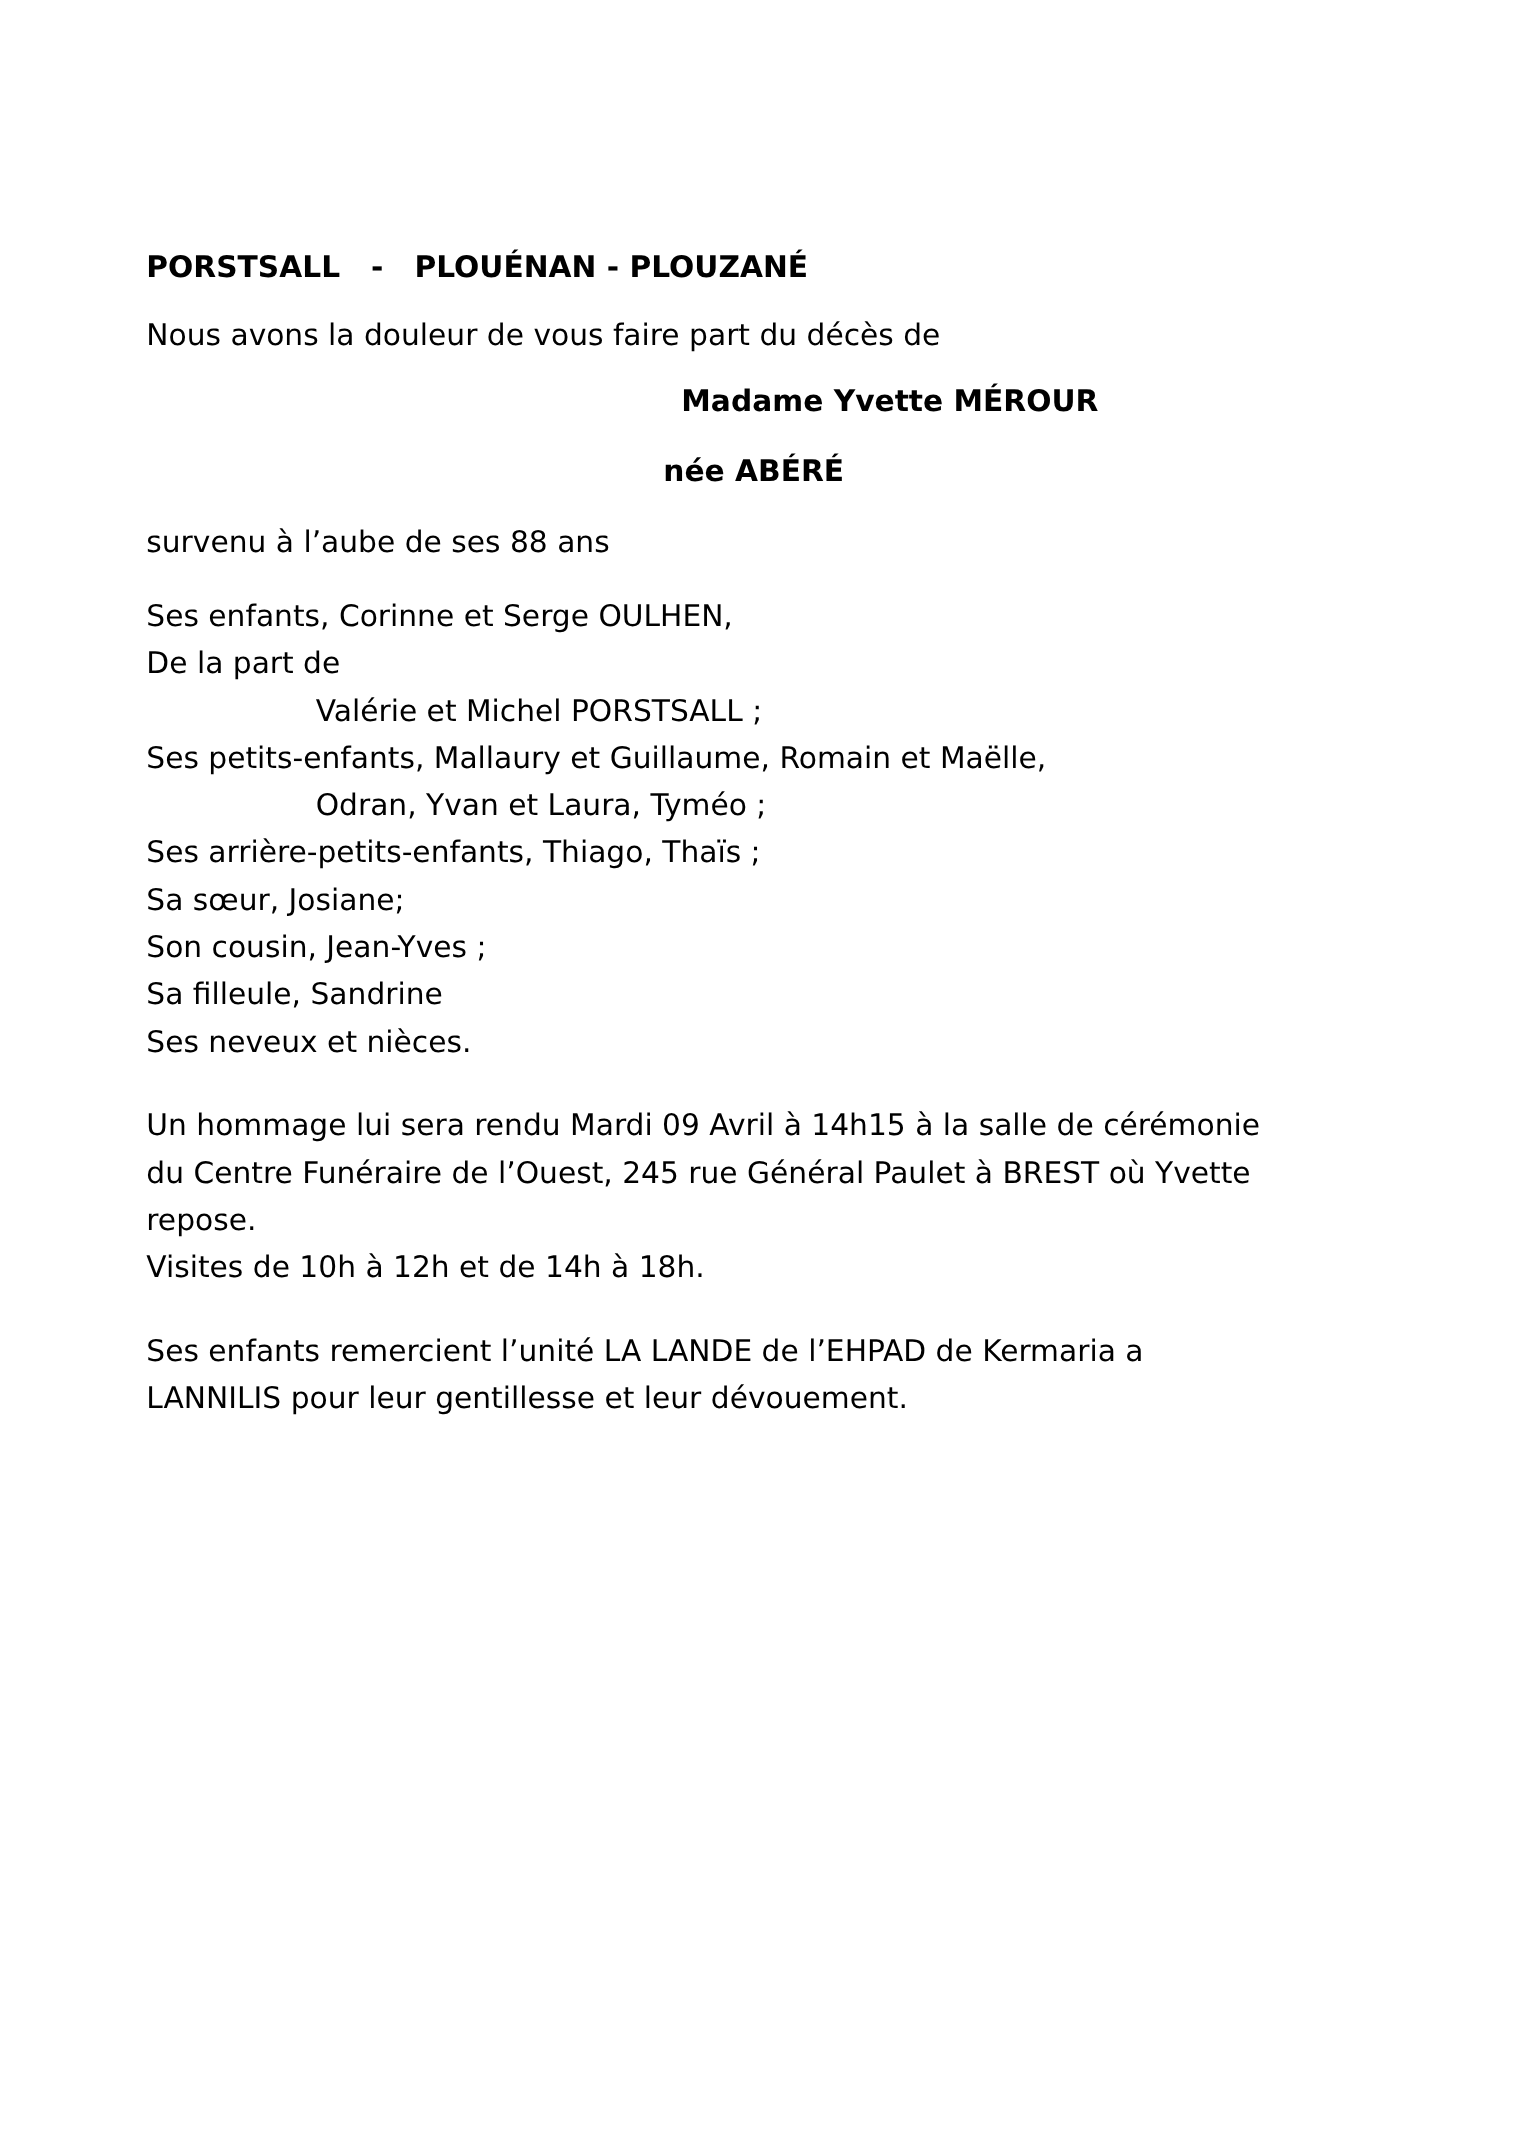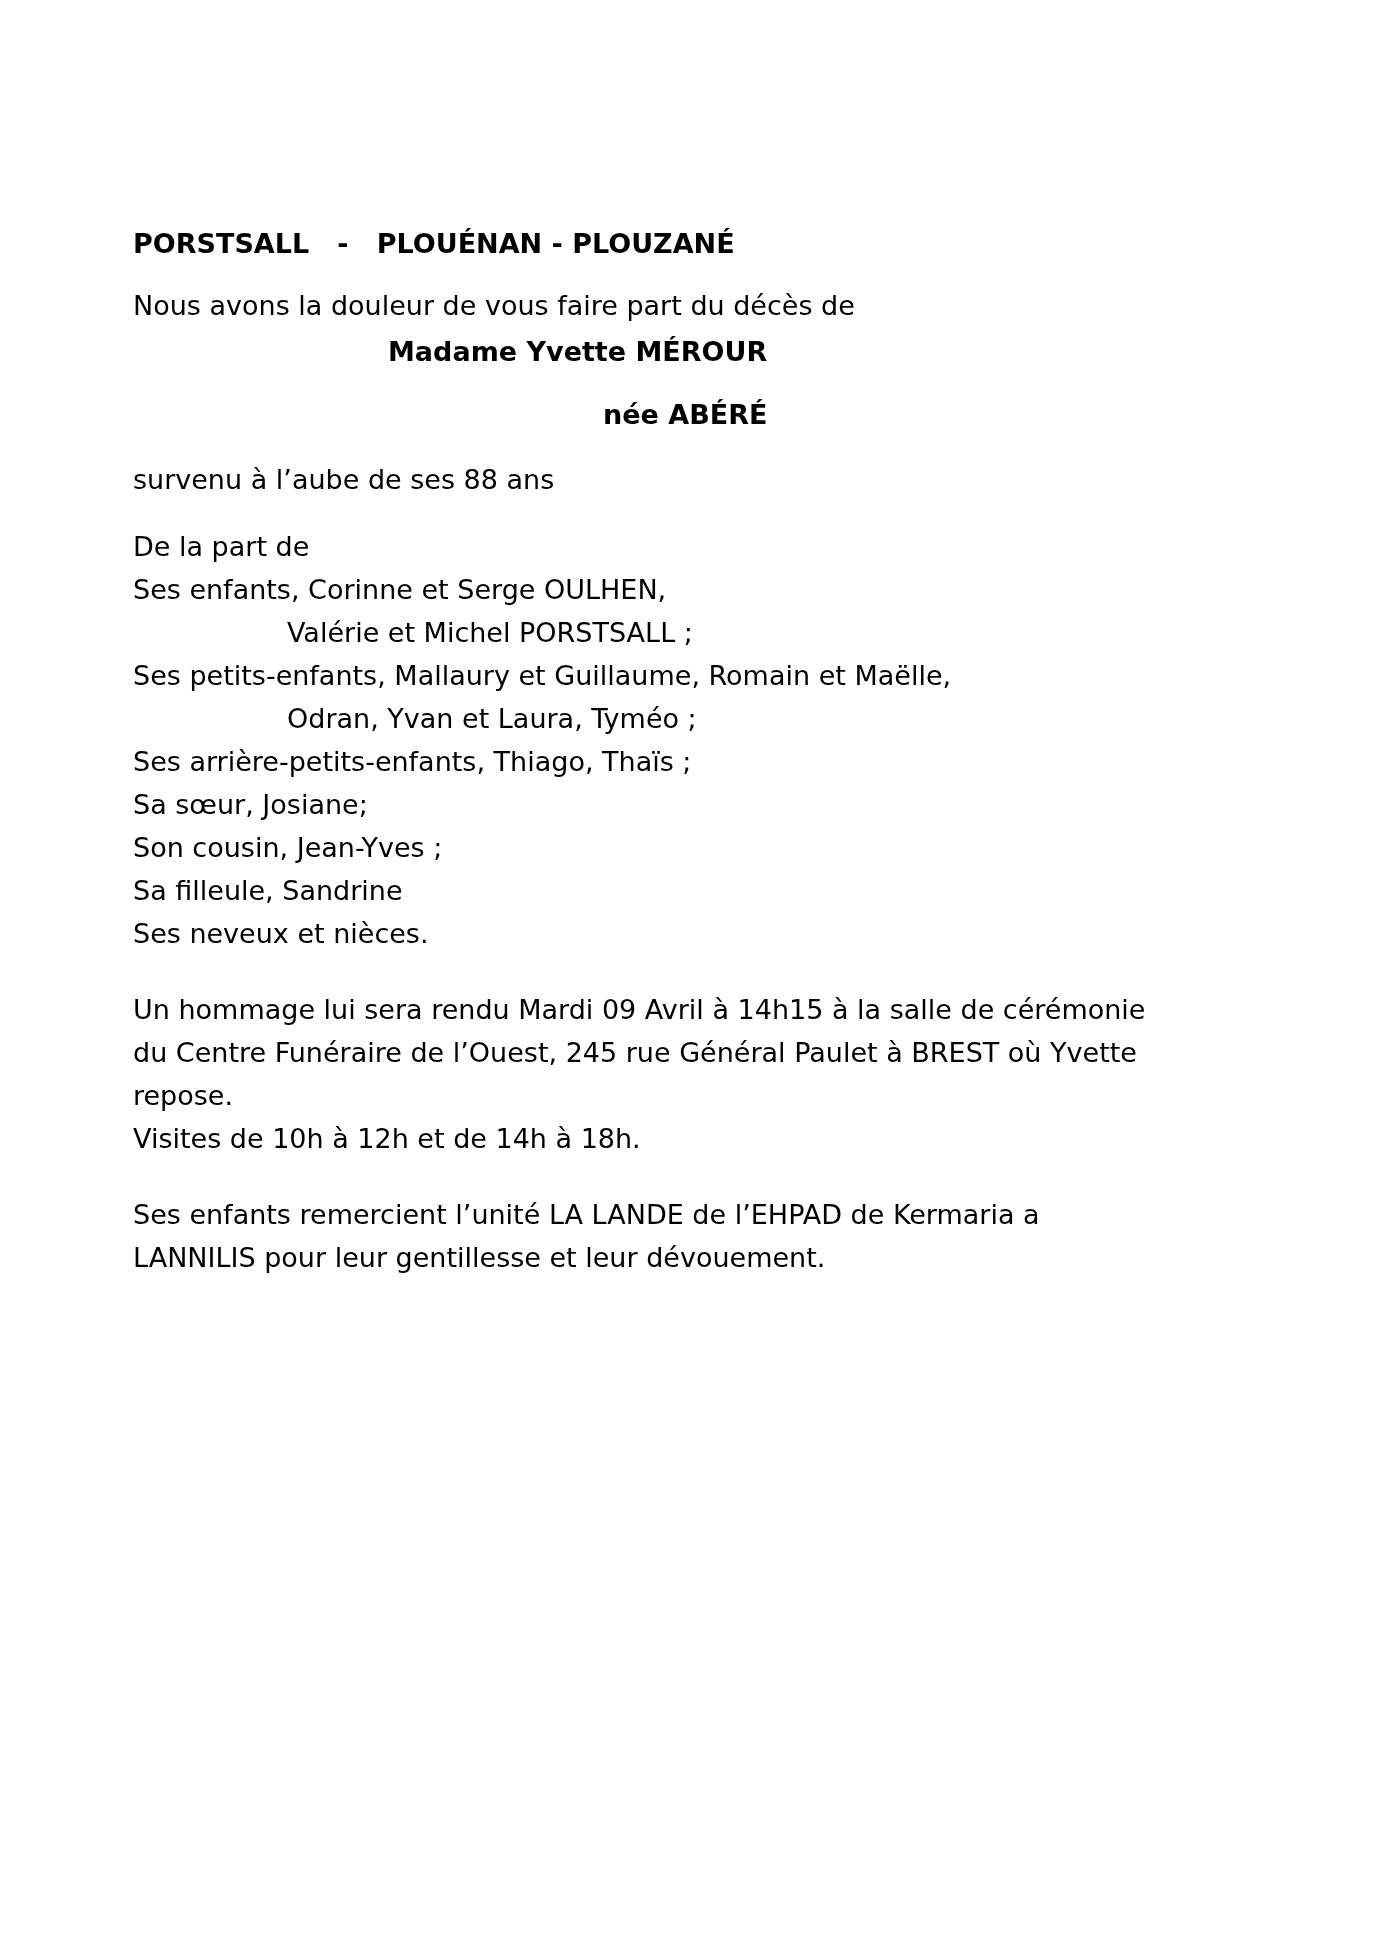--- a/index.html
+++ b/index.html
@@ -22,21 +22,21 @@
     padding: 222px 0 0 133px;
   }
   .line {
     line-height: 43px;
     white-space: pre;
   }
   .bold {
     font-weight: bold;
   }
   .intro   { margin-top: 19px; }
-  .name    { margin-top: 3px; padding-left: 255px; }
+  .name    { margin-top: 17px; padding-left: 255px; text-align: center; }
   .nee     { margin-top: 20px; padding-left: 470px; }
   .age     { margin-top: 22px; }
   .family  { margin-top: 24px; }
   .indent  { padding-left: 154px; }
   .ceremony{ margin-top: 33px; }
   .thanks  { margin-top: 33px; }
   .closing { margin-top: 37px; }
 </style>
 </head>
 <body>
@@ -48,22 +48,22 @@
 
     <div class="line intro">Nous avons la douleur de vous faire part du décès de</div>
 
     <div class="line bold name">Madame Yvette MÉROUR</div>
 
     <div class="line bold nee">née ABÉRÉ</div>
 
     <div class="line age">survenu à l’aube de ses 88 ans</div>
 
     <div class="family">
+      <div class="line">Ses enfants, Corinne et Serge OULHEN,</div>
       <div class="line">De la part de</div>
-      <div class="line">Ses enfants, Corinne et Serge OULHEN,</div>
       <div class="line indent">Valérie et Michel PORSTSALL ;</div>
       <div class="line">Ses petits-enfants, Mallaury et Guillaume, Romain et Maëlle,</div>
       <div class="line indent">Odran, Yvan et Laura, Tyméo ;</div>
       <div class="line">Ses arrière-petits-enfants, Thiago, Thaïs ;</div>
       <div class="line">Sa sœur, Josiane;</div>
       <div class="line">Son cousin, Jean-Yves ;</div>
       <div class="line">Sa filleule, Sandrine</div>
       <div class="line">Ses neveux et nièces.</div>
     </div>
 

